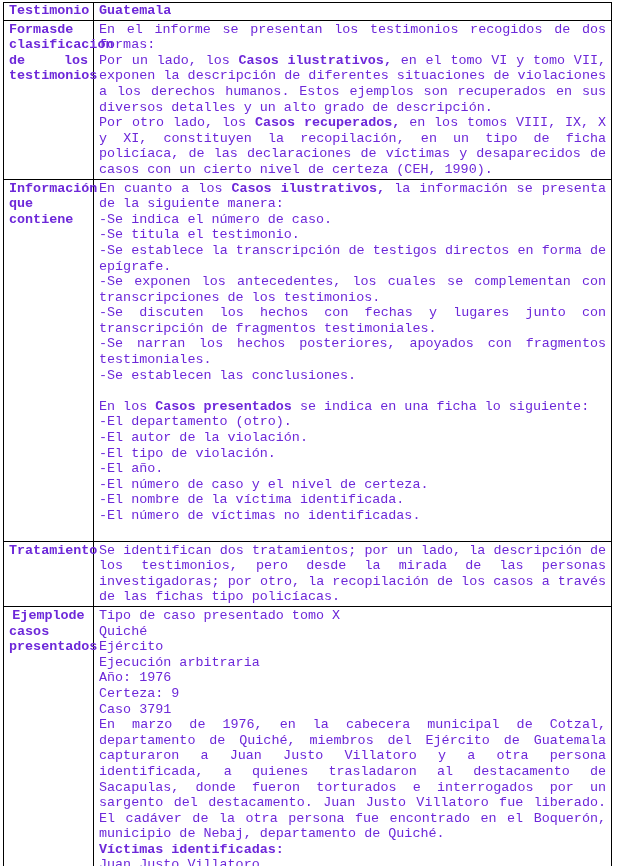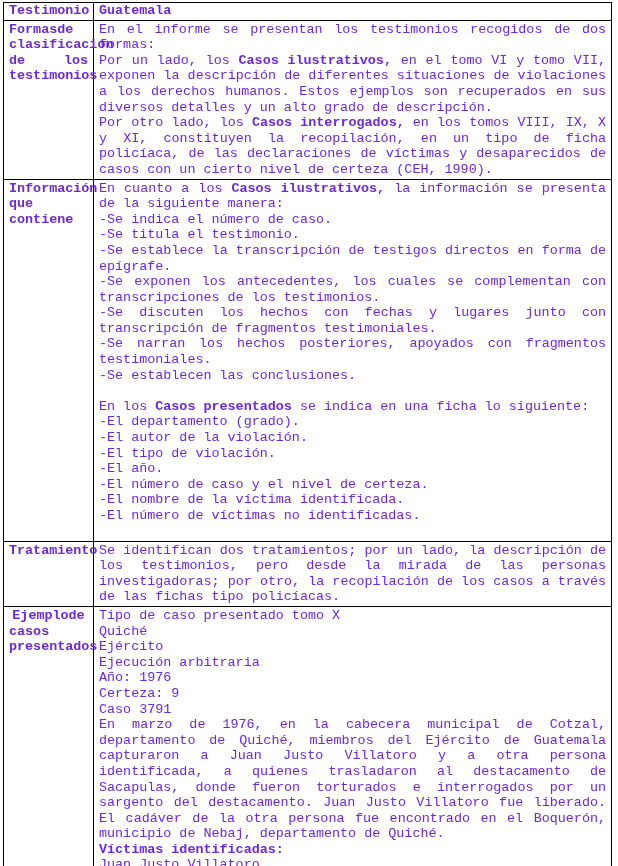--- a/index.html
+++ b/index.html
@@ -56,41 +56,41 @@
       <span class="line">clasificación</span>
       <span class="line" style="display:flex;justify-content:space-between;">
         <span>de</span>
         <span>los</span>
       </span>
       <span class="line">testimonios</span>
     </td>
     <td class="content-cell">
       <p>En el informe se presentan los testimonios recogidos de dos formas:</p>
       <p><span>Por un lado, los </span><b class="kw">Casos ilustrativos,</b><span> en el tomo VI y tomo VII, exponen la descripción de diferentes situaciones de violaciones a los derechos humanos. Estos ejemplos son recuperados en sus diversos detalles y un alto grado de descripción.</span></p>
-      <p><span>Por otro lado, los </span><b class="kw">Casos interrogados,</b><span> en los tomos VIII, IX, X y XI, constituyen la recopilación, en un tipo de ficha policíaca, de las declaraciones de víctimas y desaparecidos de casos con un cierto nivel de certeza (CEH, 1990).</span></p>
+      <p><span>Por otro lado, los </span><b class="kw">Casos recuperados,</b><span> en los tomos VIII, IX, X y XI, constituyen la recopilación, en un tipo de ficha policíaca, de las declaraciones de víctimas y desaparecidos de casos con un cierto nivel de certeza (CEH, 1990).</span></p>
     </td>
   </tr>
 
   <tr>
     <td class="label-cell">
       <span class="line">Información</span>
       <span class="line">que contiene</span>
     </td>
     <td class="content-cell" style="padding-bottom:17px;">
       <p><span>En cuanto a los </span><b class="kw">Casos ilustrativos,</b><span> la información se presenta de la siguiente manera:</span></p>
       <p>-Se indica el número de caso.</p>
       <p>-Se titula el testimonio.</p>
       <p>-Se establece la transcripción de testigos directos en forma de epígrafe.</p>
       <p>-Se exponen los antecedentes, los cuales se complementan con transcripciones de los testimonios.</p>
       <p>-Se discuten los hechos con fechas y lugares junto con transcripción de fragmentos testimoniales.</p>
       <p>-Se narran los hechos posteriores, apoyados con fragmentos testimoniales.</p>
       <p>-Se establecen las conclusiones.</p>
       <p class="blank"></p>
       <p><span>En los </span><b class="kw">Casos presentados</b><span> se indica en una ficha lo siguiente:</span></p>
-      <p>-El departamento (grado).</p>
+      <p>-El departamento (otro).</p>
       <p>-El autor de la violación.</p>
       <p>-El tipo de violación.</p>
       <p>-El año.</p>
       <p>-El número de caso y el nivel de certeza.</p>
       <p>-El nombre de la víctima identificada.</p>
       <p>-El número de víctimas no identificadas.</p>
     </td>
   </tr>
 
   <tr>

